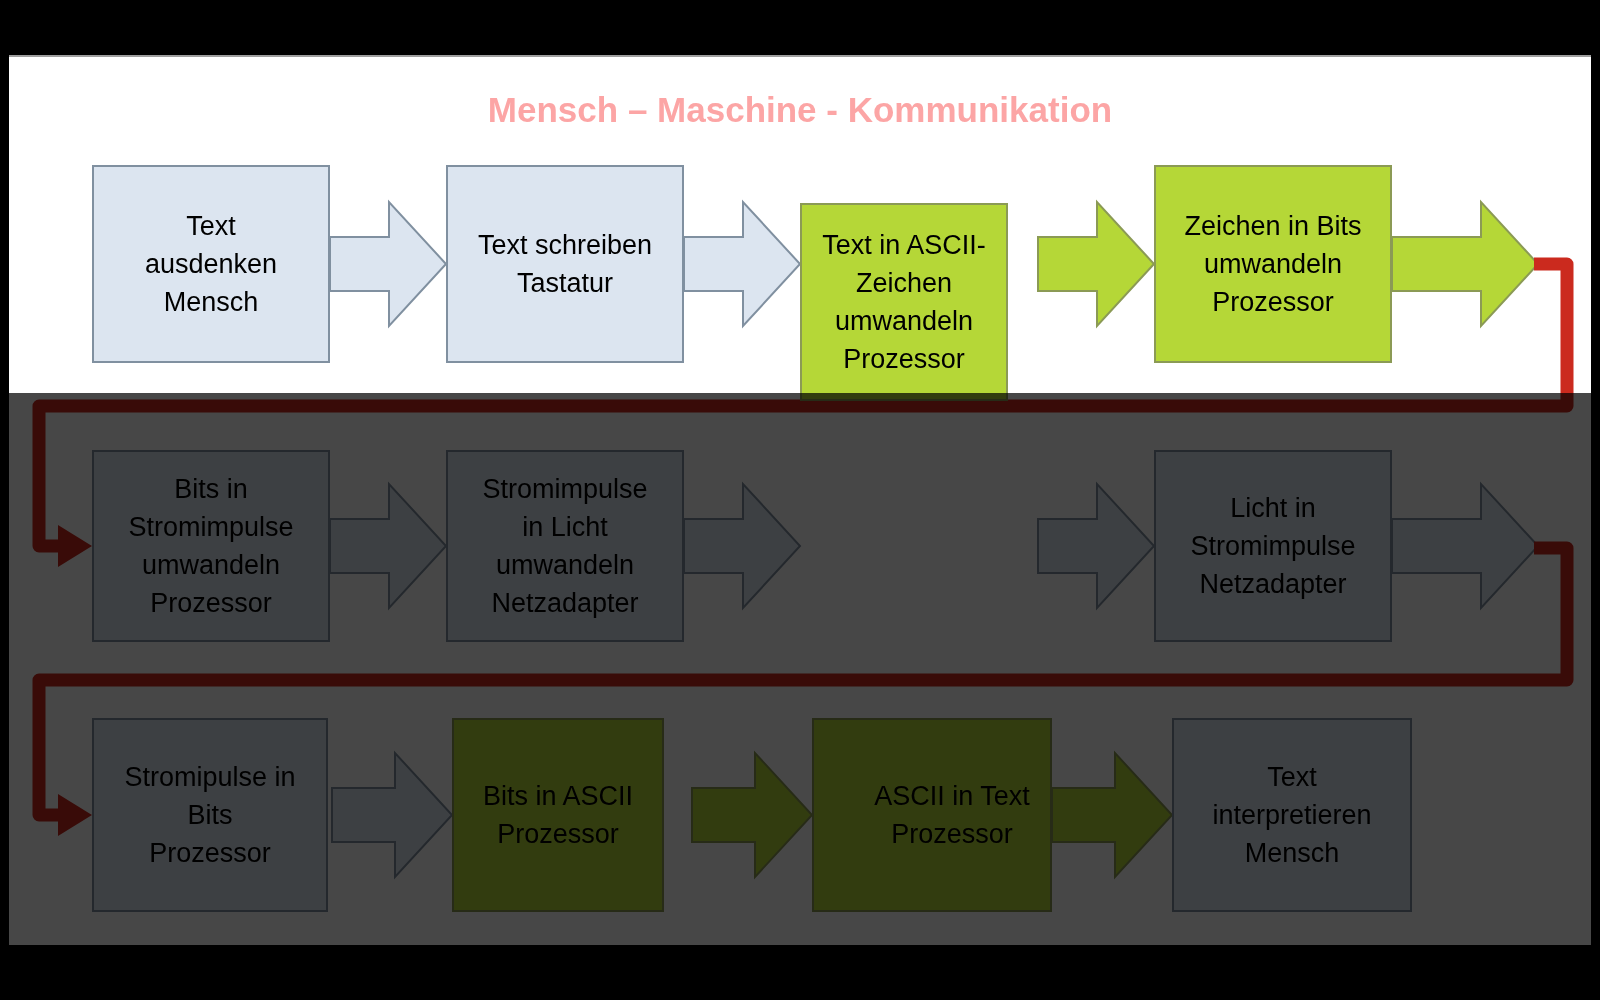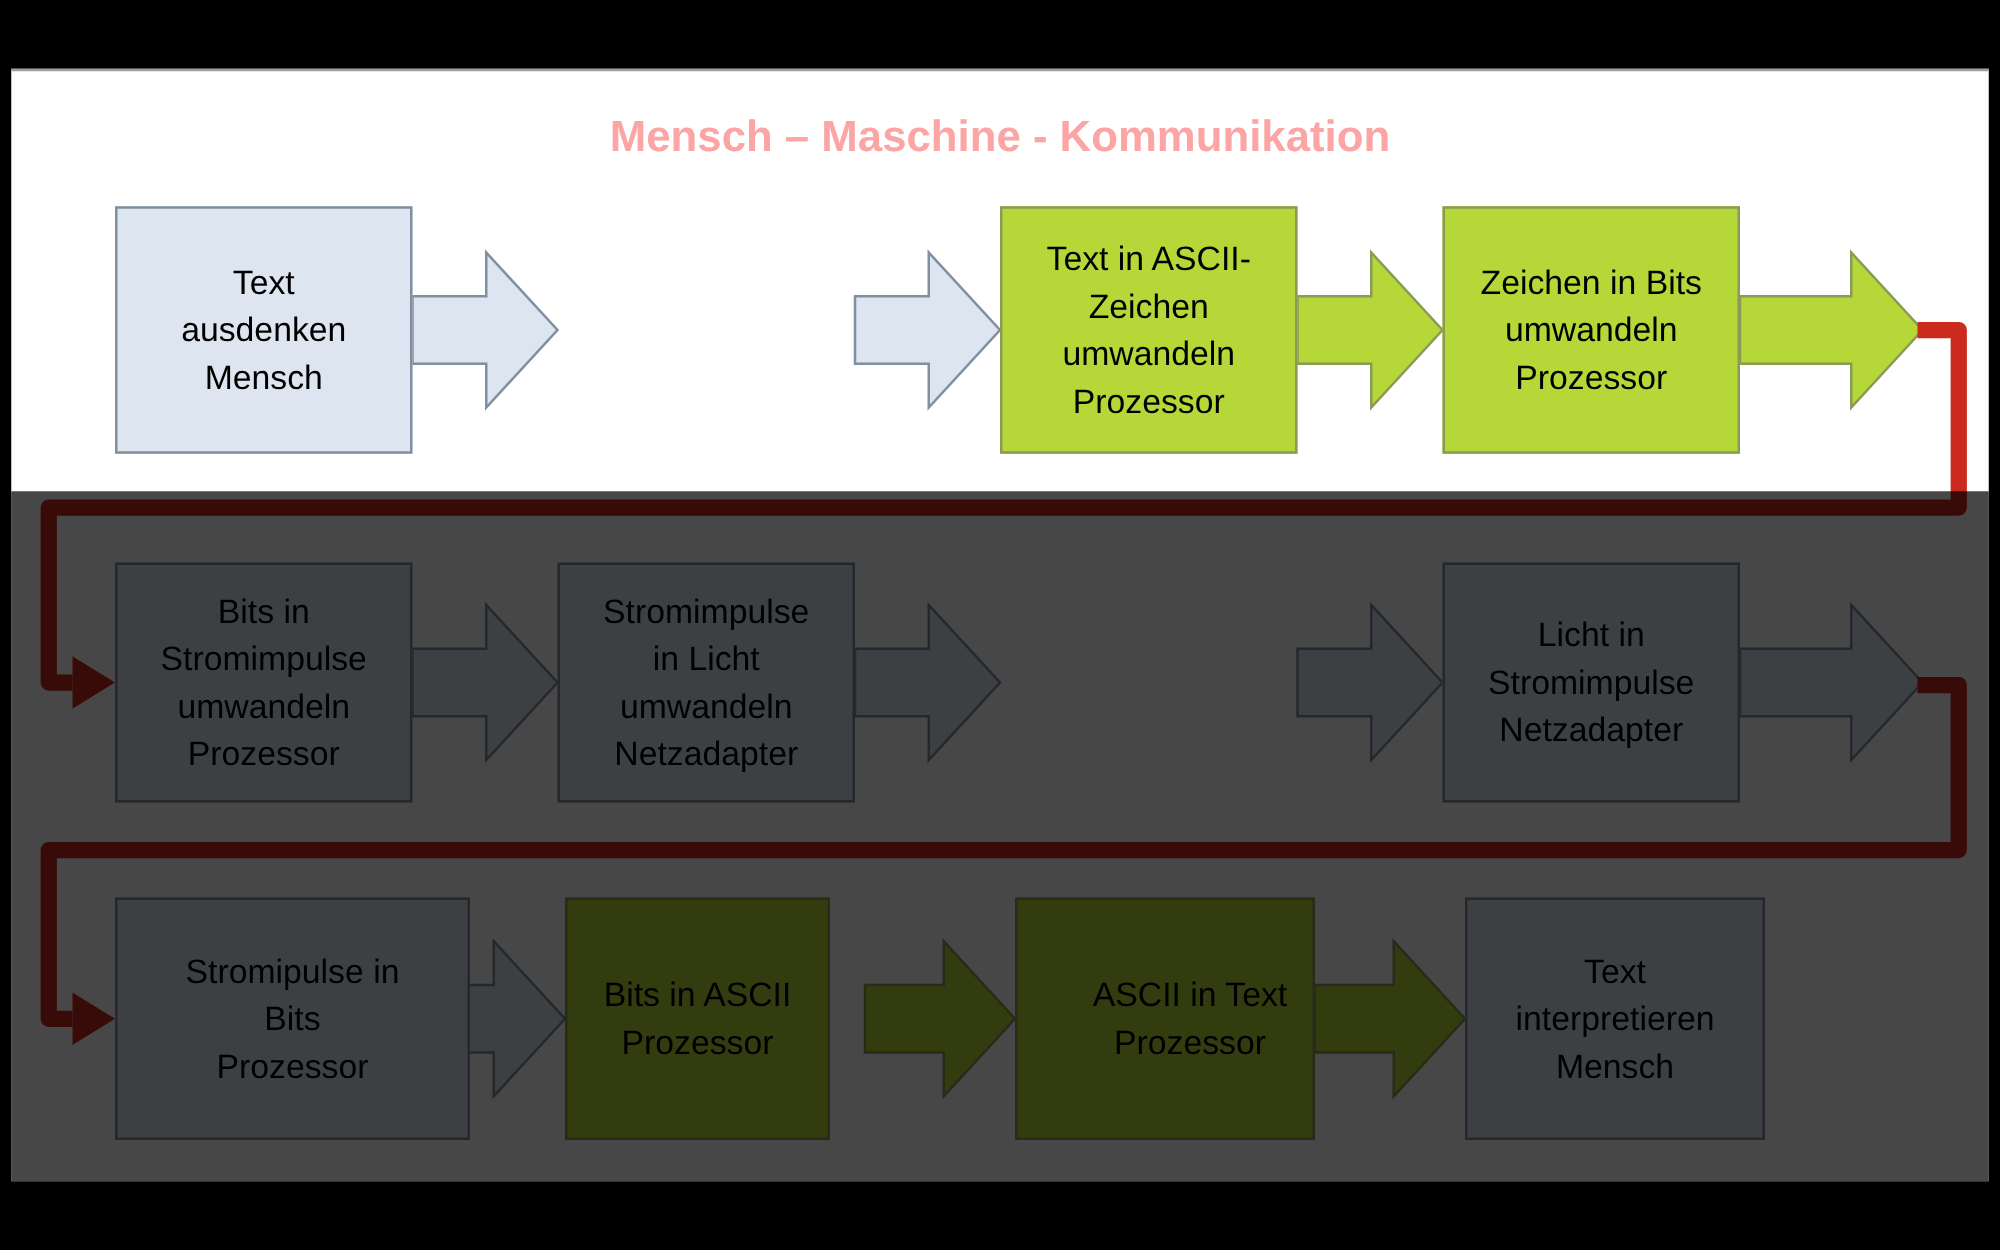--- a/index.html
+++ b/index.html
@@ -11,22 +11,22 @@
          font-size:35px;font-weight:bold;color:#fca5a5;letter-spacing:0px;}
   .box{position:absolute;box-sizing:border-box;display:flex;align-items:center;justify-content:center;
        text-align:center;white-space:pre-line;font-size:27px;line-height:38px;color:#000;}
   .box.blue{background:#dce5f0;border:2px solid #8090a0;}
   .box.green{background:#b5d737;border:2px solid #8b9a55;}
   
   .r1{top:165px;height:198px;}
   .r2{top:450px;height:192px;}
   .r3{top:718px;height:194px;}
   .c1{left:92px;width:238px;} .c2{left:446px;width:238px;}
-  .c3{left:800px;width:238px;} .c4{left:1154px;width:238px;}
-  .d1{left:92px;width:284px;}  .d2{left:452px;width:212px;}
+  .c3{left:800px;width:208px;margin-top:38px;} .c4{left:1154px;width:238px;}
+  .d1{left:92px;width:236px;}  .d2{left:452px;width:212px;}
   .d3{left:812px;width:240px;padding-left:40px;} .d4{left:1172px;width:240px;}
   svg.layer{position:absolute;left:0;top:0;width:1600px;height:1000px;pointer-events:none;}
   .arrow-blue{fill:#dce5f0;stroke:#8090a0;stroke-width:2;}
   .arrow-green{fill:#b5d737;stroke:#8b9a55;stroke-width:2;}
   .conn{fill:none;stroke:#cb2a1e;stroke-width:13;stroke-linejoin:round;}
   .conn-head{fill:#cb2a1e;}
   .overlay{position:absolute;left:9px;top:393px;width:1582px;height:552px;
            background:rgba(0,0,0,0.72);}
 </style>
 </head>
@@ -57,20 +57,22 @@
     <path class="conn" d="M 1534 264 H 1567 V 406 H 39 V 546 H 58"></path>
     <polygon class="conn-head" points="58,525 92,546 58,567"></polygon>
 
     <path class="conn" d="M 1534 548 H 1567 V 680 H 39 V 815 H 58"></path>
     <polygon class="conn-head" points="58,794 92,815 58,836"></polygon>
   </svg>
 
   <div class="box blue r1 c1">Text
 ausdenken
 Mensch</div>
+  <div class="box blue r1 c2">Text schreiben
+Tastatur</div>
   <div class="box green r1 c3">Text in ASCII-
 Zeichen
 umwandeln
 Prozessor</div>
   <div class="box green r1 c4">Zeichen in Bits
 umwandeln
 Prozessor</div>
 
   <div class="box blue r2 c1">Bits in
 Stromimpulse

